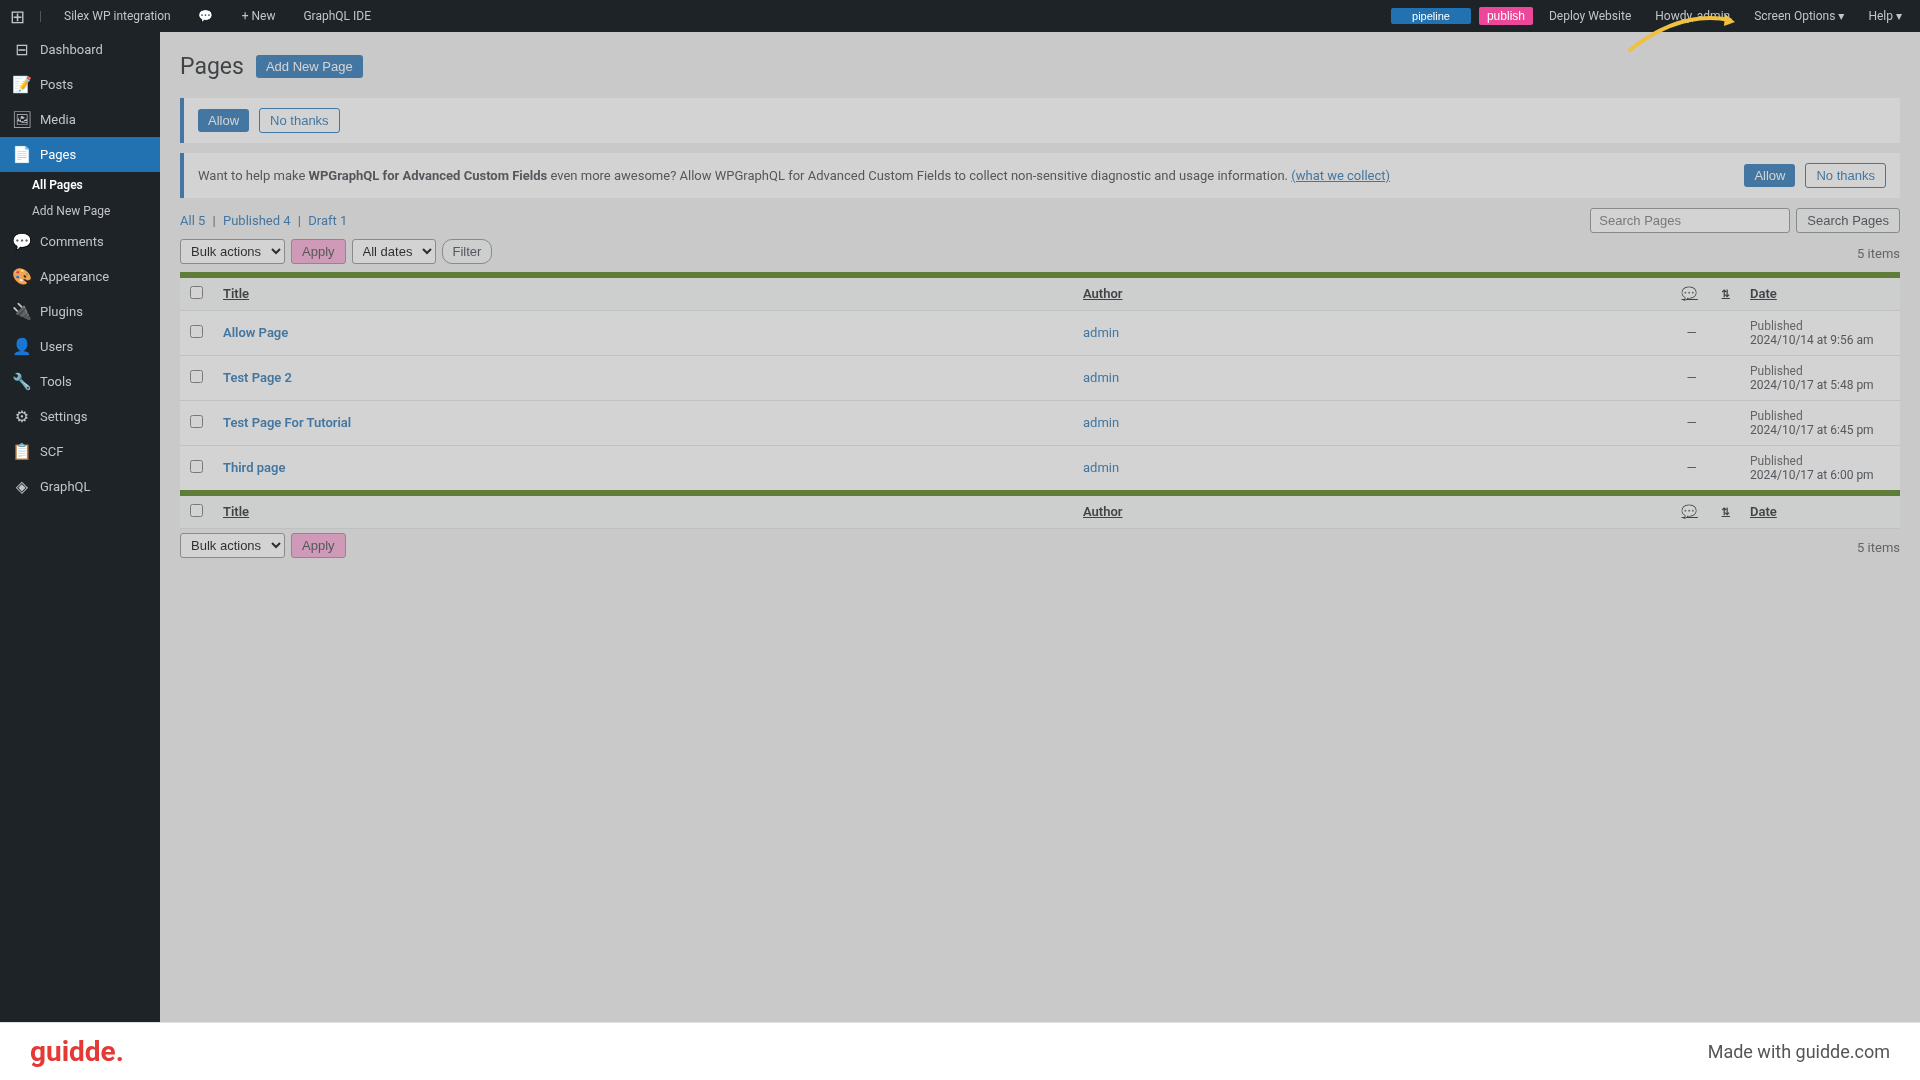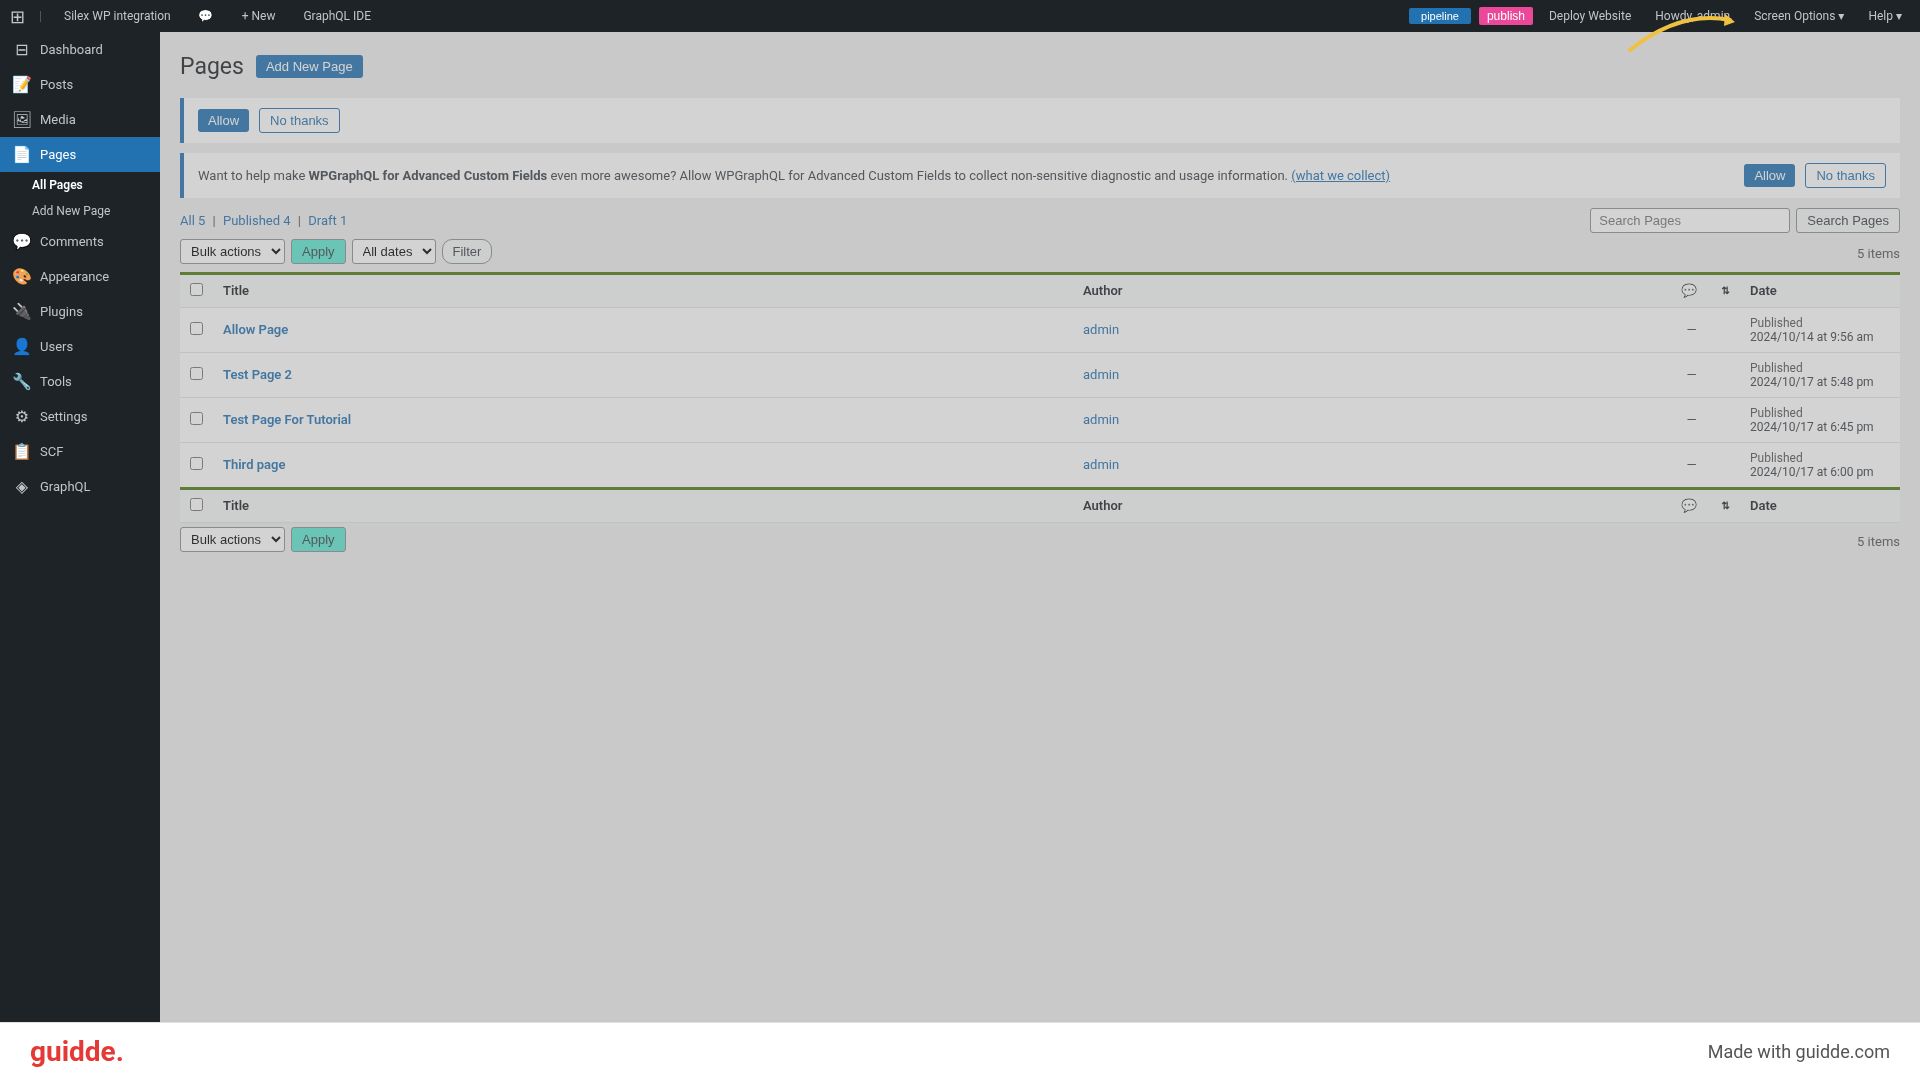--- a/index.html
+++ b/index.html
@@ -19,21 +19,21 @@
       font-size: 12px;
     }
     .adminbar-left { display: flex; align-items: center; gap: 12px; flex: 1; }
     .adminbar-wp-logo { color: #c3c4c7; font-size: 18px; }
     .adminbar-item { color: #c3c4c7; text-decoration: none; padding: 0 8px; }
     .adminbar-right { display: flex; align-items: center; gap: 8px; }
     .pipeline-btn {
       background: #2271b1;
       color: #fff;
       border: none;
-      padding: 2px 12px;
+      padding: 2px 21px;
       border-radius: 2px;
       font-size: 11px;
       cursor: pointer;
     }
     .publish-btn {
       background: #ec4899;
       color: #fff;
       border: none;
       padding: 2px 8px;
       border-radius: 2px;
@@ -189,21 +189,21 @@
     }
     .bulk-select {
       padding: 3px 6px;
       border: 1px solid #8c8f94;
       border-radius: 3px;
       font-size: 13px;
       background: #fff;
       cursor: pointer;
     }
     .apply-btn {
-      background: #5eead4;
+      background: #f9a8d4;
       border: 1px solid #8c8f94;
       color: #3c434a;
       padding: 4px 10px;
       border-radius: 3px;
       font-size: 13px;
       cursor: pointer;
     }
     .date-select {
       padding: 3px 6px;
       border: 1px solid #8c8f94;
@@ -225,25 +225,26 @@
     
     .wp-list-table {
       width: 100%;
       border-collapse: collapse;
       background: #fff;
       font-size: 13px;
     }
     .wp-list-table th {
       background: #f6f7f7;
       border-bottom: 1px solid #e2e4e7;
-      border-top: 3px solid #4d7c0f;
+      border-top: 6px solid #4d7c0f;
       padding: 8px 10px;
       text-align: left;
       font-weight: 600;
       color: #1d2327;
+      text-decoration: underline;
     }
     .wp-list-table td {
       padding: 8px 10px;
       border-bottom: 1px solid #e2e4e7;
       vertical-align: middle;
       color: #3c434a;
     }
     .page-link { color: #2271b1; text-decoration: none; font-weight: 600; font-size: 13px; }
     .author-link { color: #2271b1; text-decoration: none; }
     .date-cell { color: #555; font-size: 12px; }

